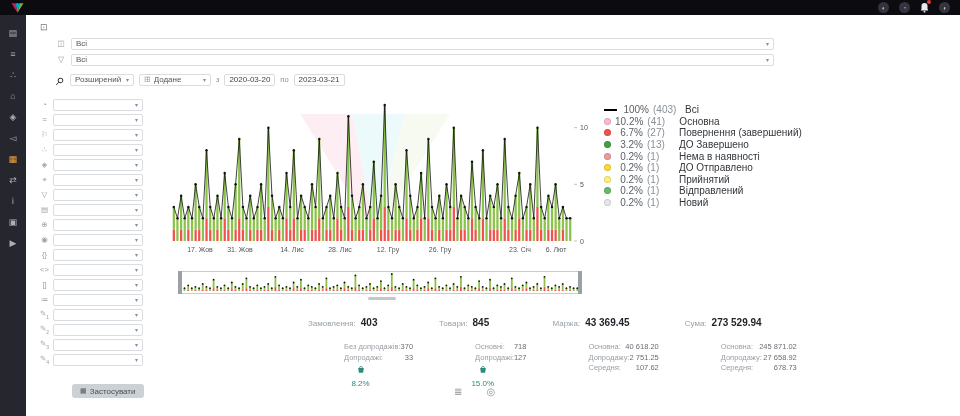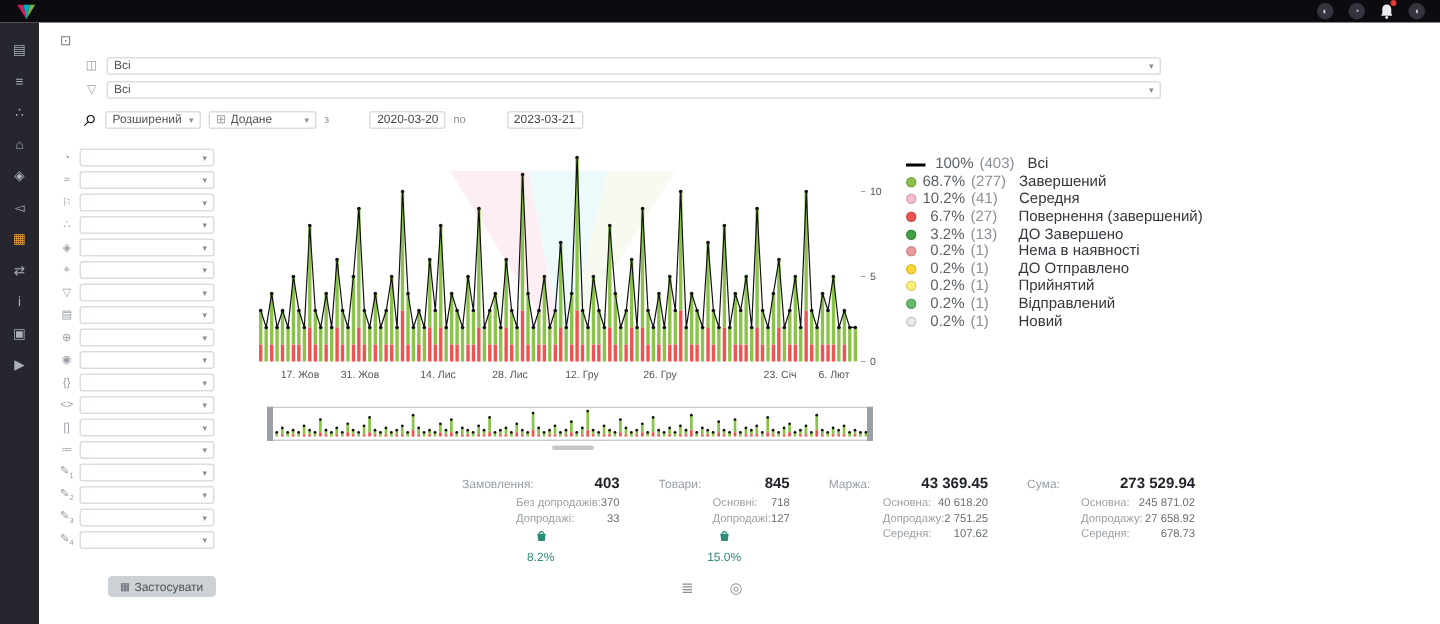--- a/index.html
+++ b/index.html
@@ -28,21 +28,21 @@
 
   .toprow{position:absolute;left:30px;right:186px;height:13px;display:flex;align-items:center;gap:5px;}
   .toprow .trow-icon{color:#9aa0a6;font-size:8px;width:10px;text-align:center;flex:none;}
   .toprow .select{flex:1;}
   #toprow1{top:22px;} #toprow2{top:38px;}
   .toprow3{position:absolute;left:30px;top:58px;height:13px;display:flex;align-items:center;gap:5px;}
   .toprow3 .select{flex:none;}
   .sel-mode{width:64px;} .sel-datetype{width:72px;}
   .cal-icon{color:#9aa0a6;font-size:8px;margin-right:3px;}
   .prep{font-size:7.5px;color:#8a9097;}
-  .date-input{border:1px solid #d9dde1;border-radius:2px;height:12px;box-sizing:border-box;display:flex;align-items:center;padding:0 4px;font-size:8px;color:#444;cursor:text;margin-left:22px;}
+  .date-input{border:1px solid #d9dde1;border-radius:2px;height:12px;box-sizing:border-box;display:flex;align-items:center;padding:0 4px;font-size:8px;color:#444;cursor:text;}
 
   
   .filters{position:absolute;left:0;top:82px;width:142px;}
   .frow{display:flex;align-items:center;height:15px;padding-left:12px;}
   .ficon{width:13px;font-size:7.5px;color:#9aa0a6;text-align:center;flex:none;}
   .ficon sub{font-size:5px;}
   .frow .select{width:90px;margin-left:2px;}
 
   .apply-btn{position:absolute;left:46px;top:369px;height:14px;background:#ccd1d6;border:none;border-radius:3px;display:flex;align-items:center;gap:3px;padding:0 8px;font-size:8px;color:#4a4f54;font-family:"Liberation Sans",sans-serif;cursor:pointer;}
   .apply-btn .ico{font-size:7px;color:#5a6065;}
@@ -62,21 +62,21 @@
 
   
   .navigator{position:absolute;left:152px;top:256px;width:404px;height:26px;cursor:ew-resize;}
   .nav-thumb{position:absolute;left:342px;top:282px;width:28px;height:3px;background:#c3c7cb;border-radius:2px;cursor:pointer;}
 
   
   .stats{position:absolute;left:282px;top:302px;display:flex;gap:26px;}
   .stat-col{min-width:84px;}
   .stat-col:nth-child(3){min-width:106px;}
   .stat-col:nth-child(4){min-width:112px;}
-  .stat-head{display:flex;align-items:baseline;gap:5px;margin-bottom:2px;justify-content:space-between;}
+  .stat-head{display:flex;align-items:baseline;gap:5px;margin-bottom:14px;}
   .stat-label{font-size:8px;color:#98a0a6;}
   .stat-value{font-size:10px;font-weight:bold;color:#1f2328;}
   .stat-row{display:flex;justify-content:space-between;font-size:7.5px;color:#9aa0a6;margin-top:1.5px;padding-left:36px;}
   .stat-row .v{color:#686e74;}
   .badge{display:flex;align-items:center;gap:3px;margin-top:3px;font-size:8px;color:#2e8b7a;flex-direction:column;}
 
   .bottom-icons{position:absolute;left:428px;top:371px;display:flex;gap:24px;color:#8b9096;font-size:10px;}
   .bottom-icons span{cursor:pointer;}
 </style>
 </head>
@@ -611,30 +611,24 @@
     </div>
 
     <ul class="legend">
         <li>
           <span class="sw-line"></span>
           <span class="lg-pct">100%</span>
           <span class="lg-cnt">(403)</span>
           <span class="lg-name">Всі</span>
         </li>
         <li>
-          <span class="sw-dot" style="background: rgb(139, 195, 74);"></span>
-          <span class="lg-pct">68.7%</span>
-          <span class="lg-cnt">(277)</span>
-          <span class="lg-name">Завершений</span>
-        </li>
-        <li>
           <span class="sw-dot" style="background: rgb(248, 187, 208);"></span>
           <span class="lg-pct">10.2%</span>
           <span class="lg-cnt">(41)</span>
-          <span class="lg-name">Середня</span>
+          <span class="lg-name">Основна</span>
         </li>
         <li>
           <span class="sw-dot" style="background: rgb(239, 83, 80);"></span>
           <span class="lg-pct">6.7%</span>
           <span class="lg-cnt">(27)</span>
           <span class="lg-name">Повернення (завершений)</span>
         </li>
         <li>
           <span class="sw-dot" style="background: rgb(67, 160, 71);"></span>
           <span class="lg-pct">3.2%</span>

